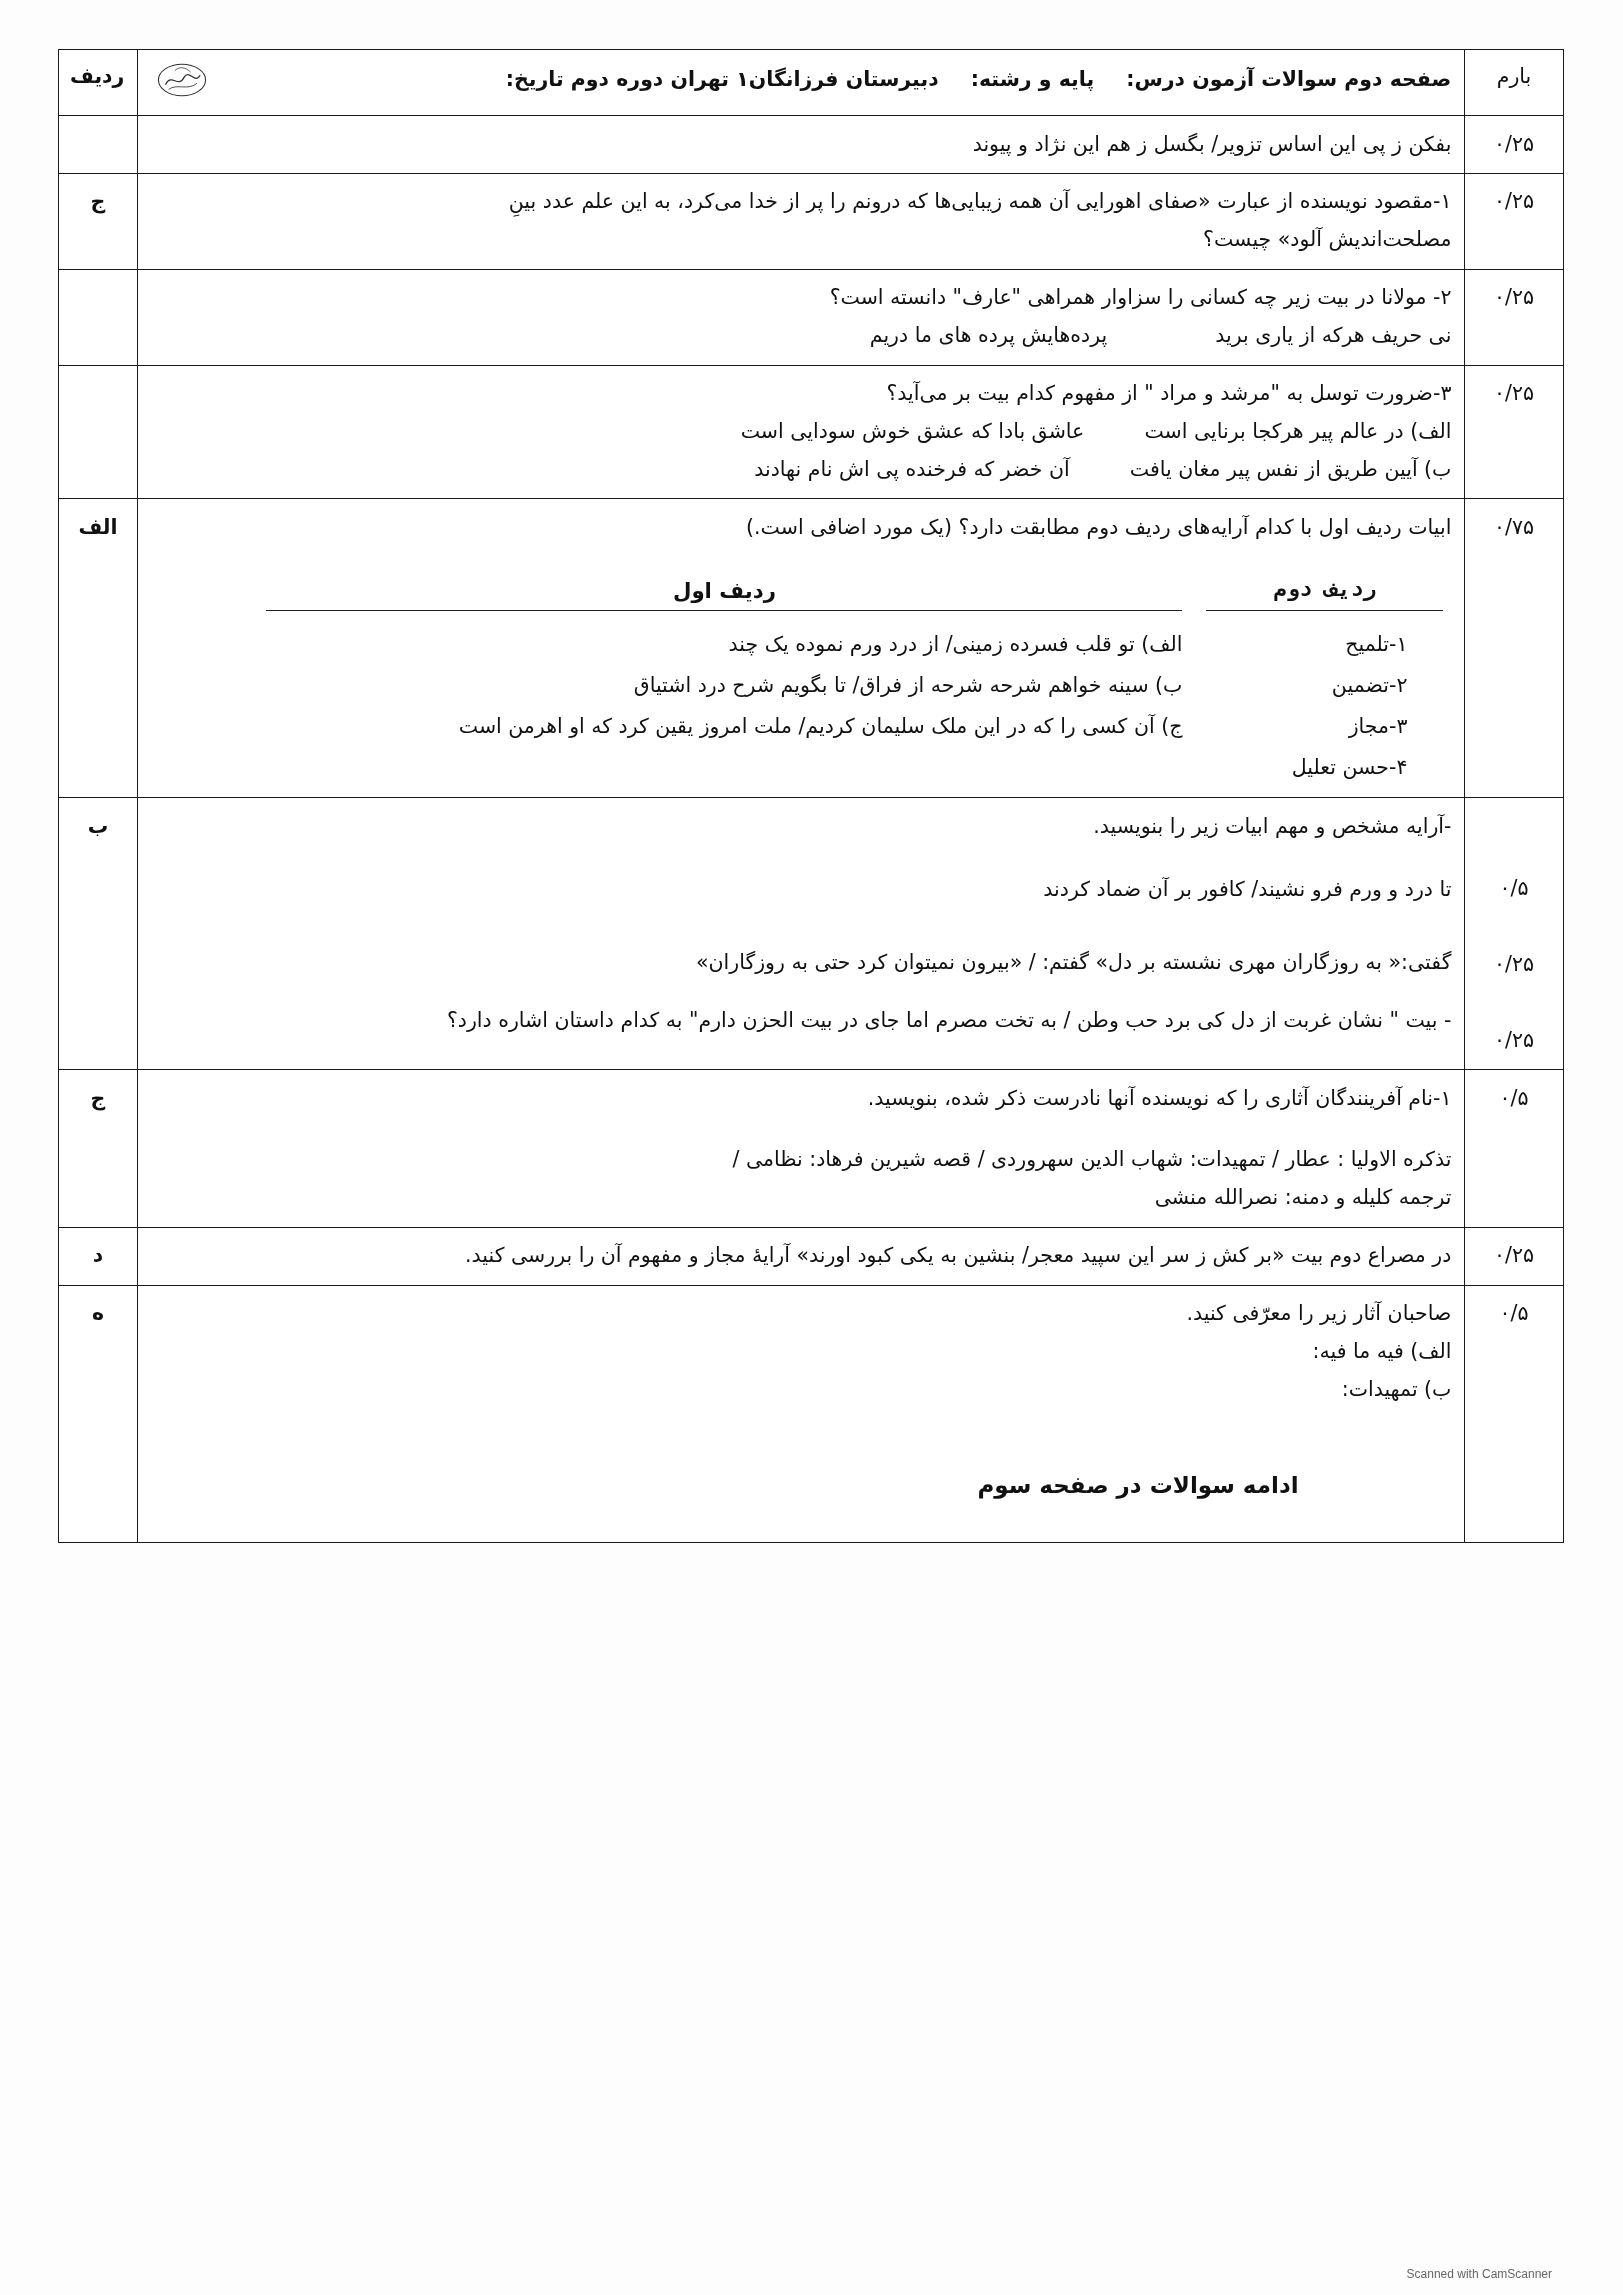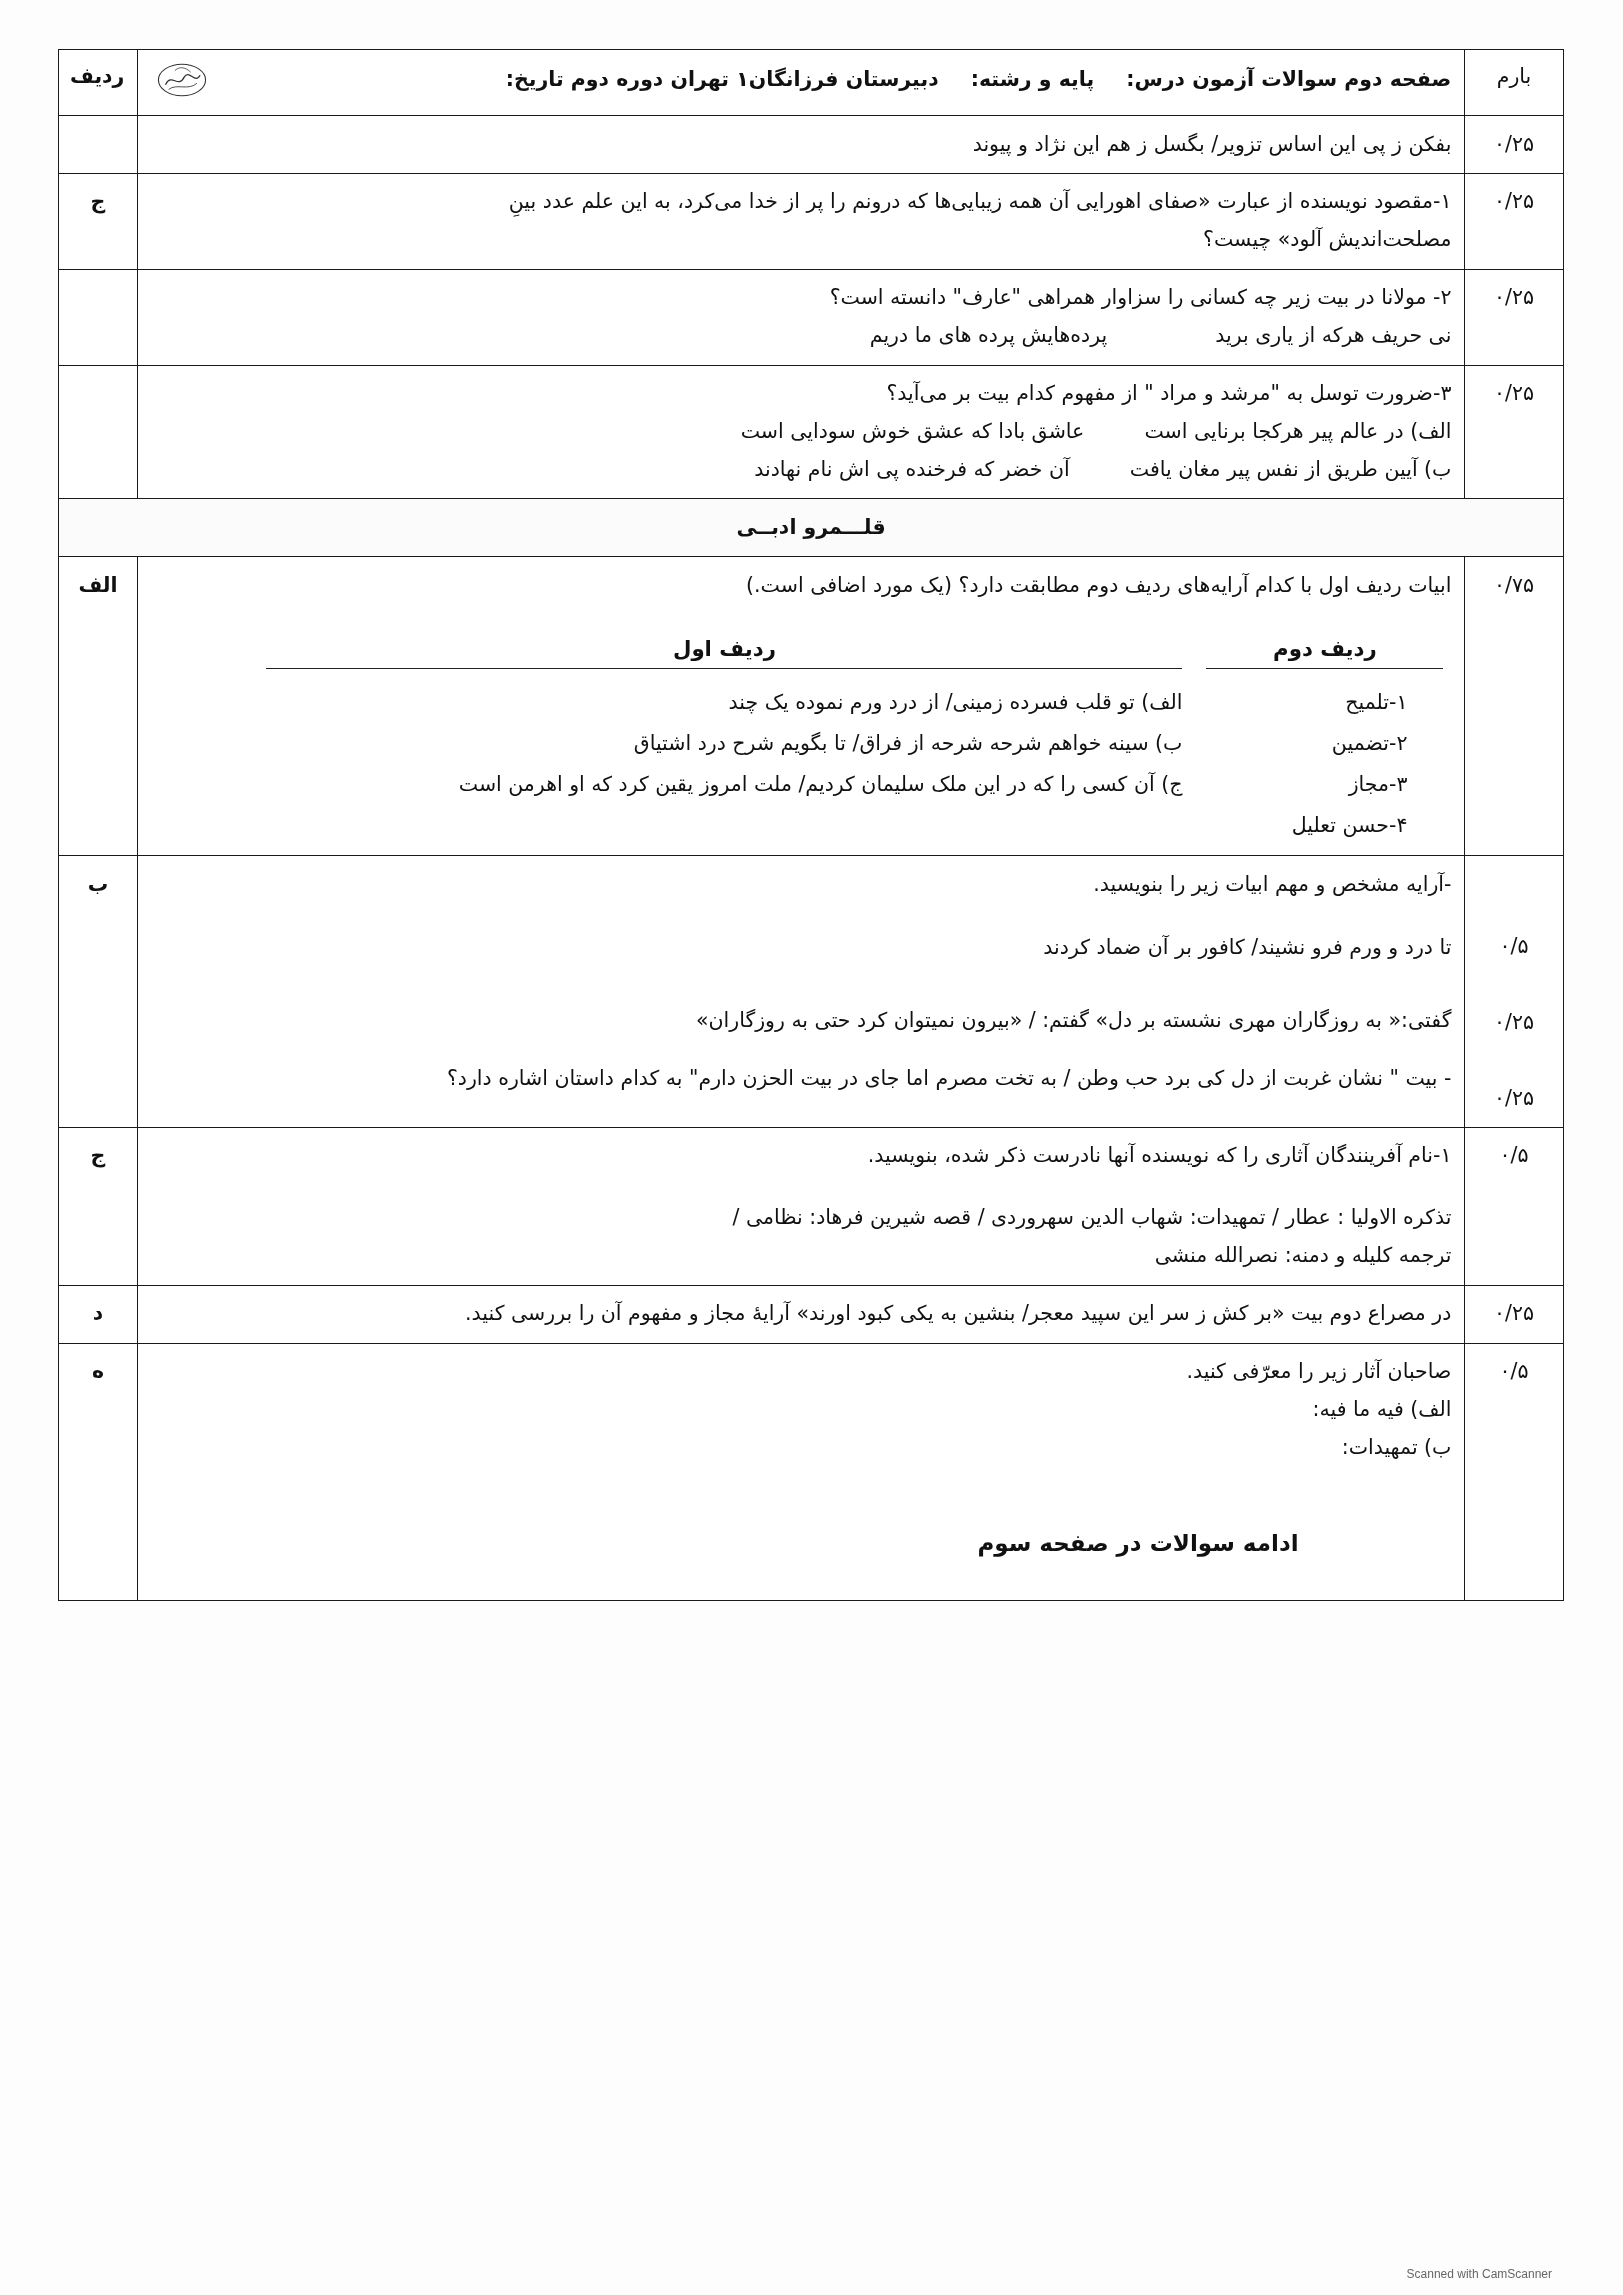--- a/index.html
+++ b/index.html
@@ -133,21 +133,21 @@
     width: 237px;
     flex: 0 0 237px;
   }
   .col-head {
     text-align: center;
     font-size: 21.3px;
     font-weight: 700;
     border-bottom: 1.6px solid #222;
     margin-bottom: 12.6px;
   }
-  .col-second .col-head { border-bottom: 1.6px solid #222; }
+  .col-second .col-head { border-bottom: 1.6px solid #222; font-family: Liberation Mono, monospace; }
   .col-item {
     font-size: 20.5px;
     line-height: 2.0;
     text-align: right;
   }
   .col-second .col-item { padding-right: 36px; }
 
   .sp-line {
     display: inline-block;
   }
@@ -249,23 +249,20 @@
           </span>
           <span class="line">
             <span class="sp-line">ب) آیین طریق از نفس پیر مغان یافت</span>
             <span class="gap-sm"></span>
             <span class="sp-line">آن خضر که فرخنده پی اش نام نهادند</span>
           </span>
         </td>
         <td class="rowid"></td>
       </tr>
 
-      <tr>
-        <td class="band" colspan="3">قلـــمرو ادبــی</td>
-      </tr>
 
       <tr>
         <td class="score">۰/۷۵</td>
         <td class="body">
           <span class="line">ابیات ردیف اول با کدام آرایه‌های ردیف دوم مطابقت دارد؟ (یک مورد اضافی است.)</span>
           <div class="match-wrap">
             <div class="col-second">
               <div class="col-head">ردیف دوم</div>
               <div class="col-item">۱-تلمیح</div>
               <div class="col-item">۲-تضمین</div>

